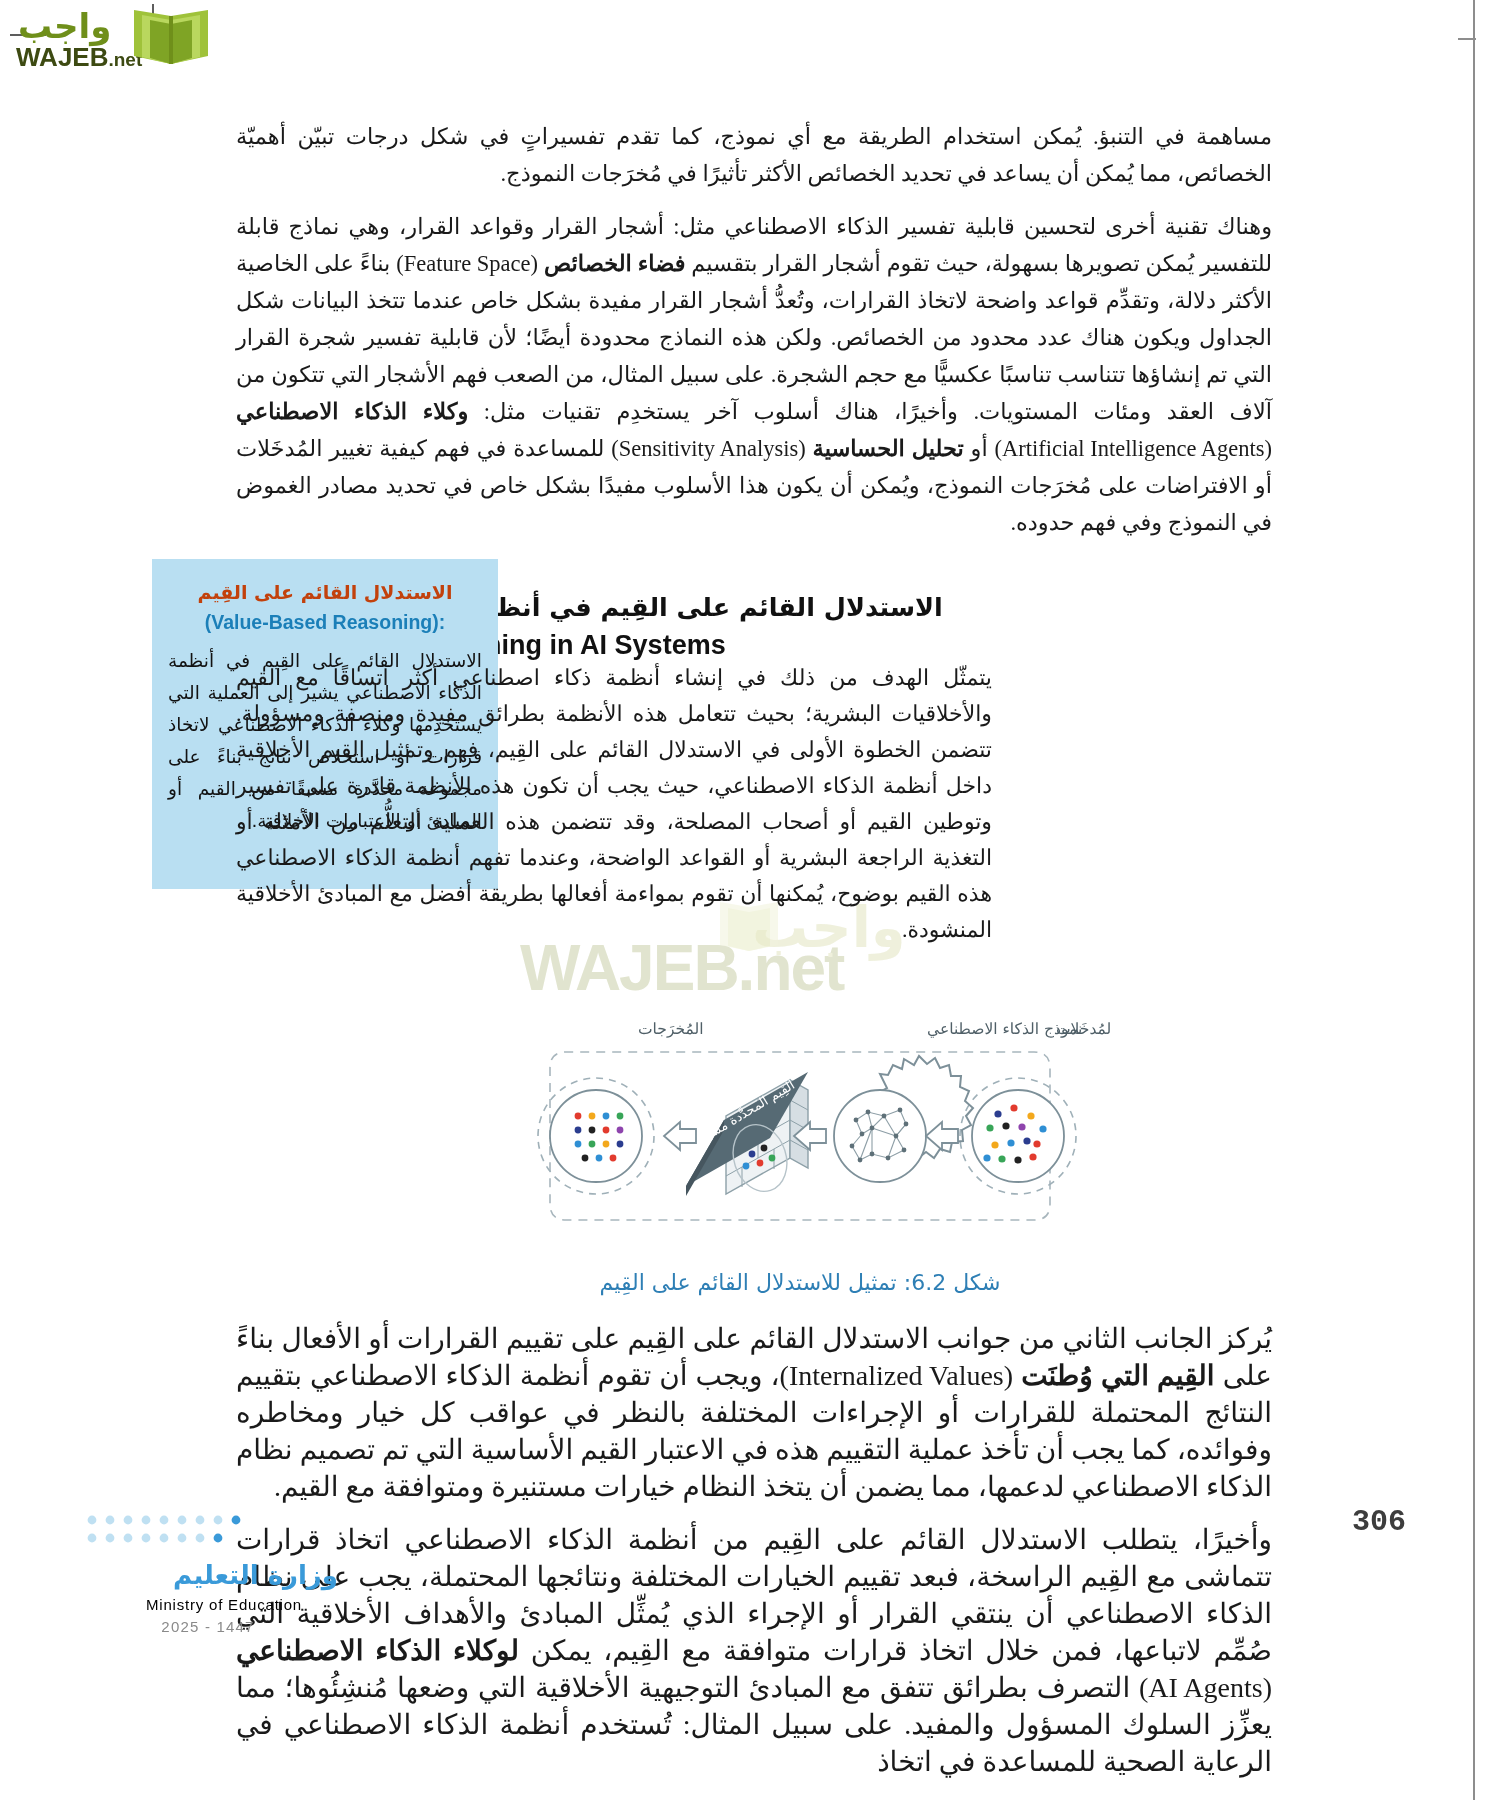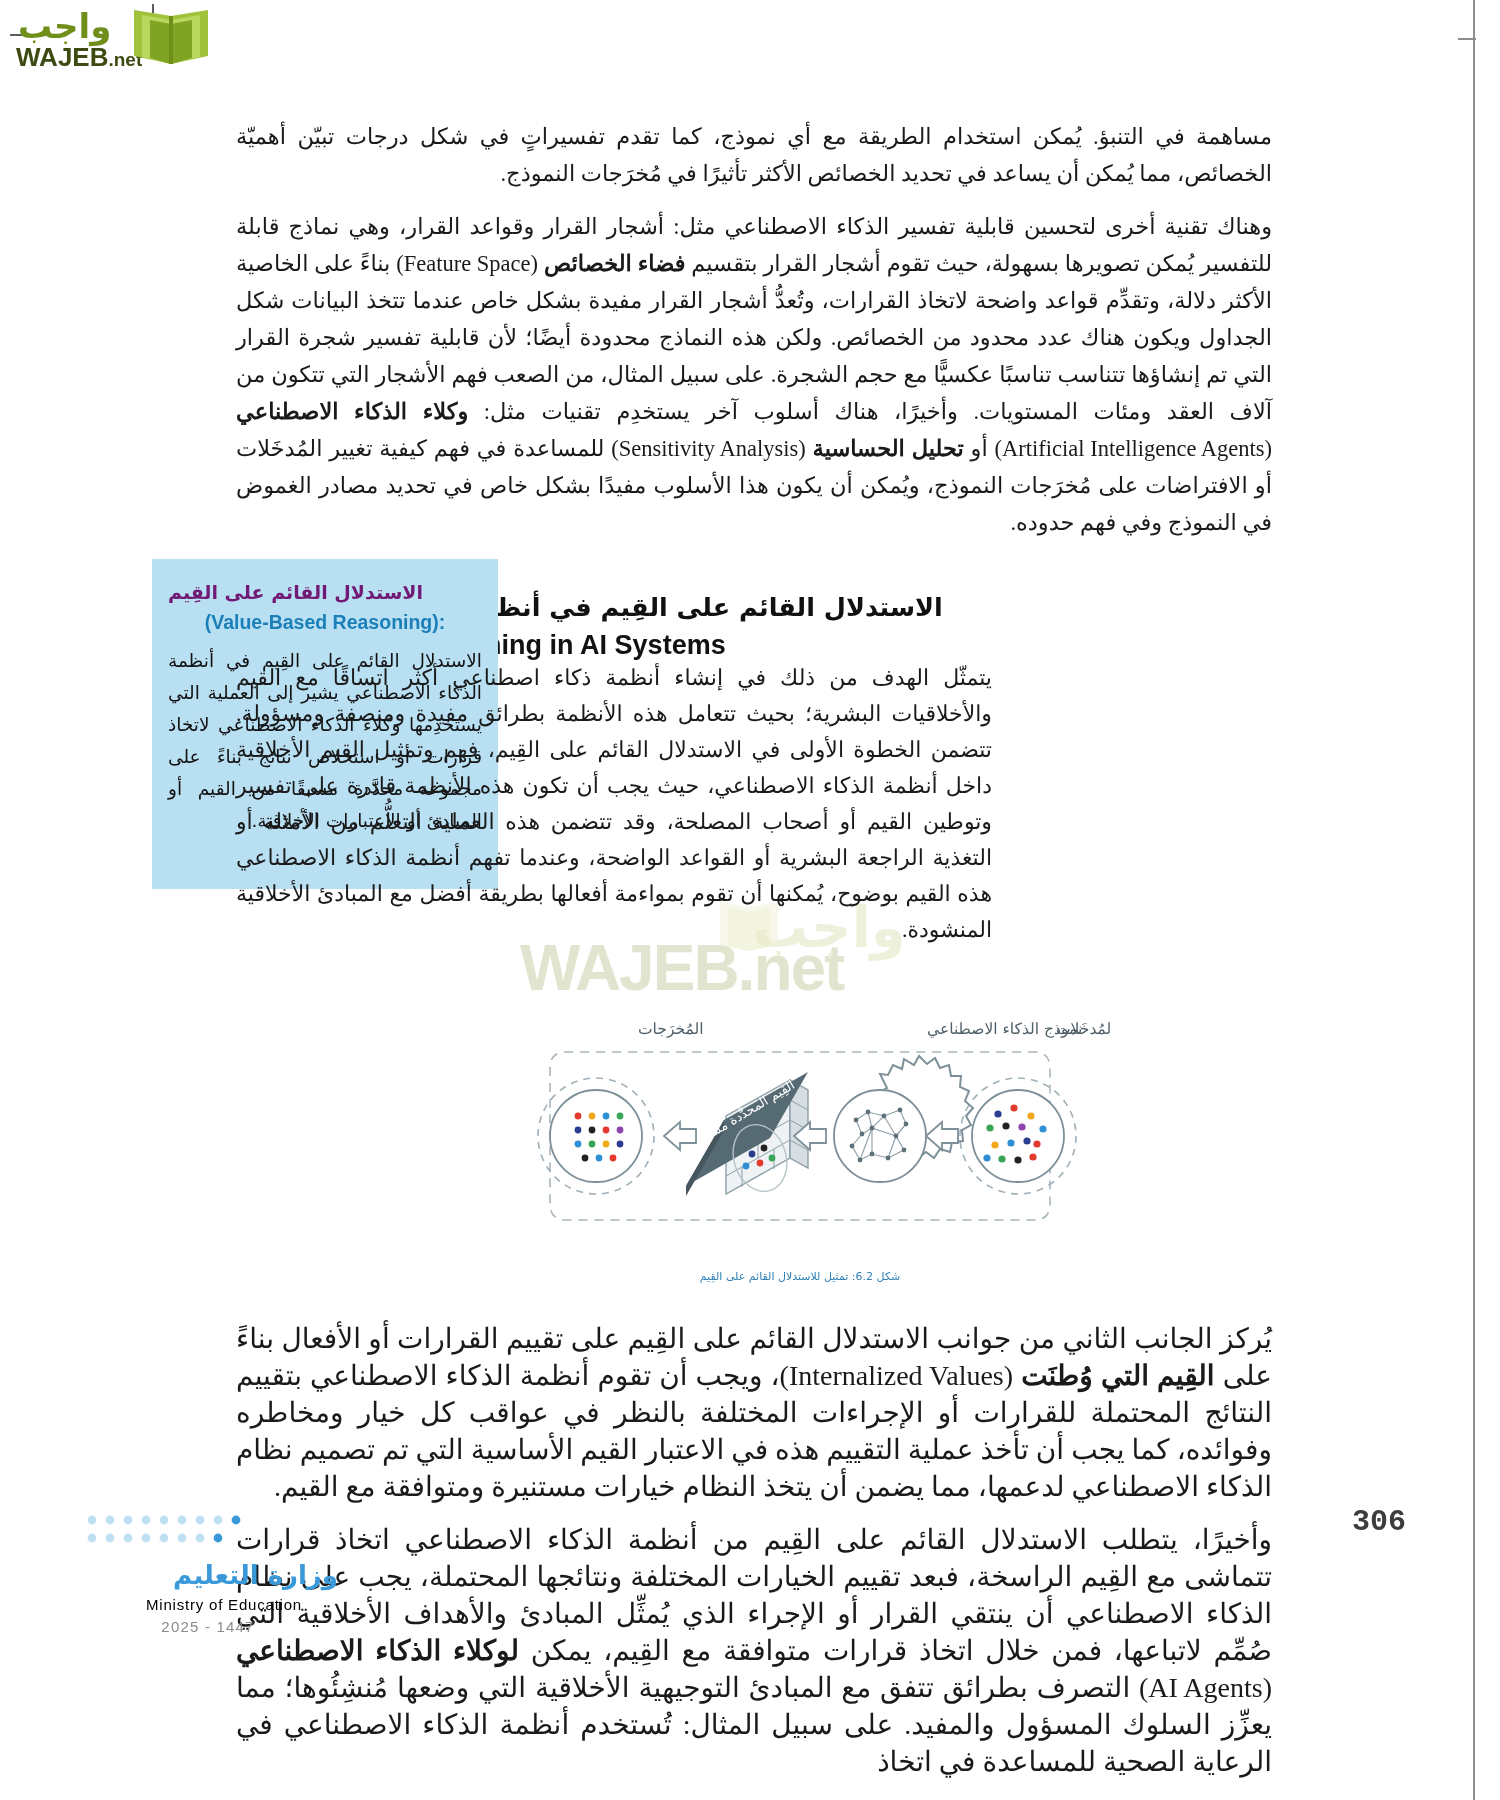--- a/index.html
+++ b/index.html
@@ -200,22 +200,22 @@
     min-height: 330px;
     background: #b9dff2;
     direction: rtl;
     padding: 18px 16px 16px 16px;
     box-sizing: border-box;
   }
   .defbox .title-ar {
     font-family: "DejaVu Sans", sans-serif;
     font-weight: bold;
     font-size: 19px;
-    color: #701a75;
-    text-align: left;
+    color: #c2410c;
+    text-align: center;
     line-height: 30px;
     margin: 0;
   }
   .defbox .title-en {
     font-family: "Liberation Sans", sans-serif;
     font-weight: bold;
     font-size: 19.5px;
     color: #1b7fb8;
     text-align: center;
     line-height: 30px;
@@ -239,21 +239,21 @@
     width: 620px;
     height: 300px;
   }
   .fig-cap {
     position: absolute;
     left: 0;
     top: 262px;
     width: 620px;
     text-align: center;
     font-family: "DejaVu Sans", sans-serif;
-    font-size: 11px;
+    font-size: 22px;
     color: #2e7fb5;
     direction: rtl;
   }
 
   
   .col3 {
     position: absolute;
     right: 228px;
     top: 1320px;
     width: 1036px;

